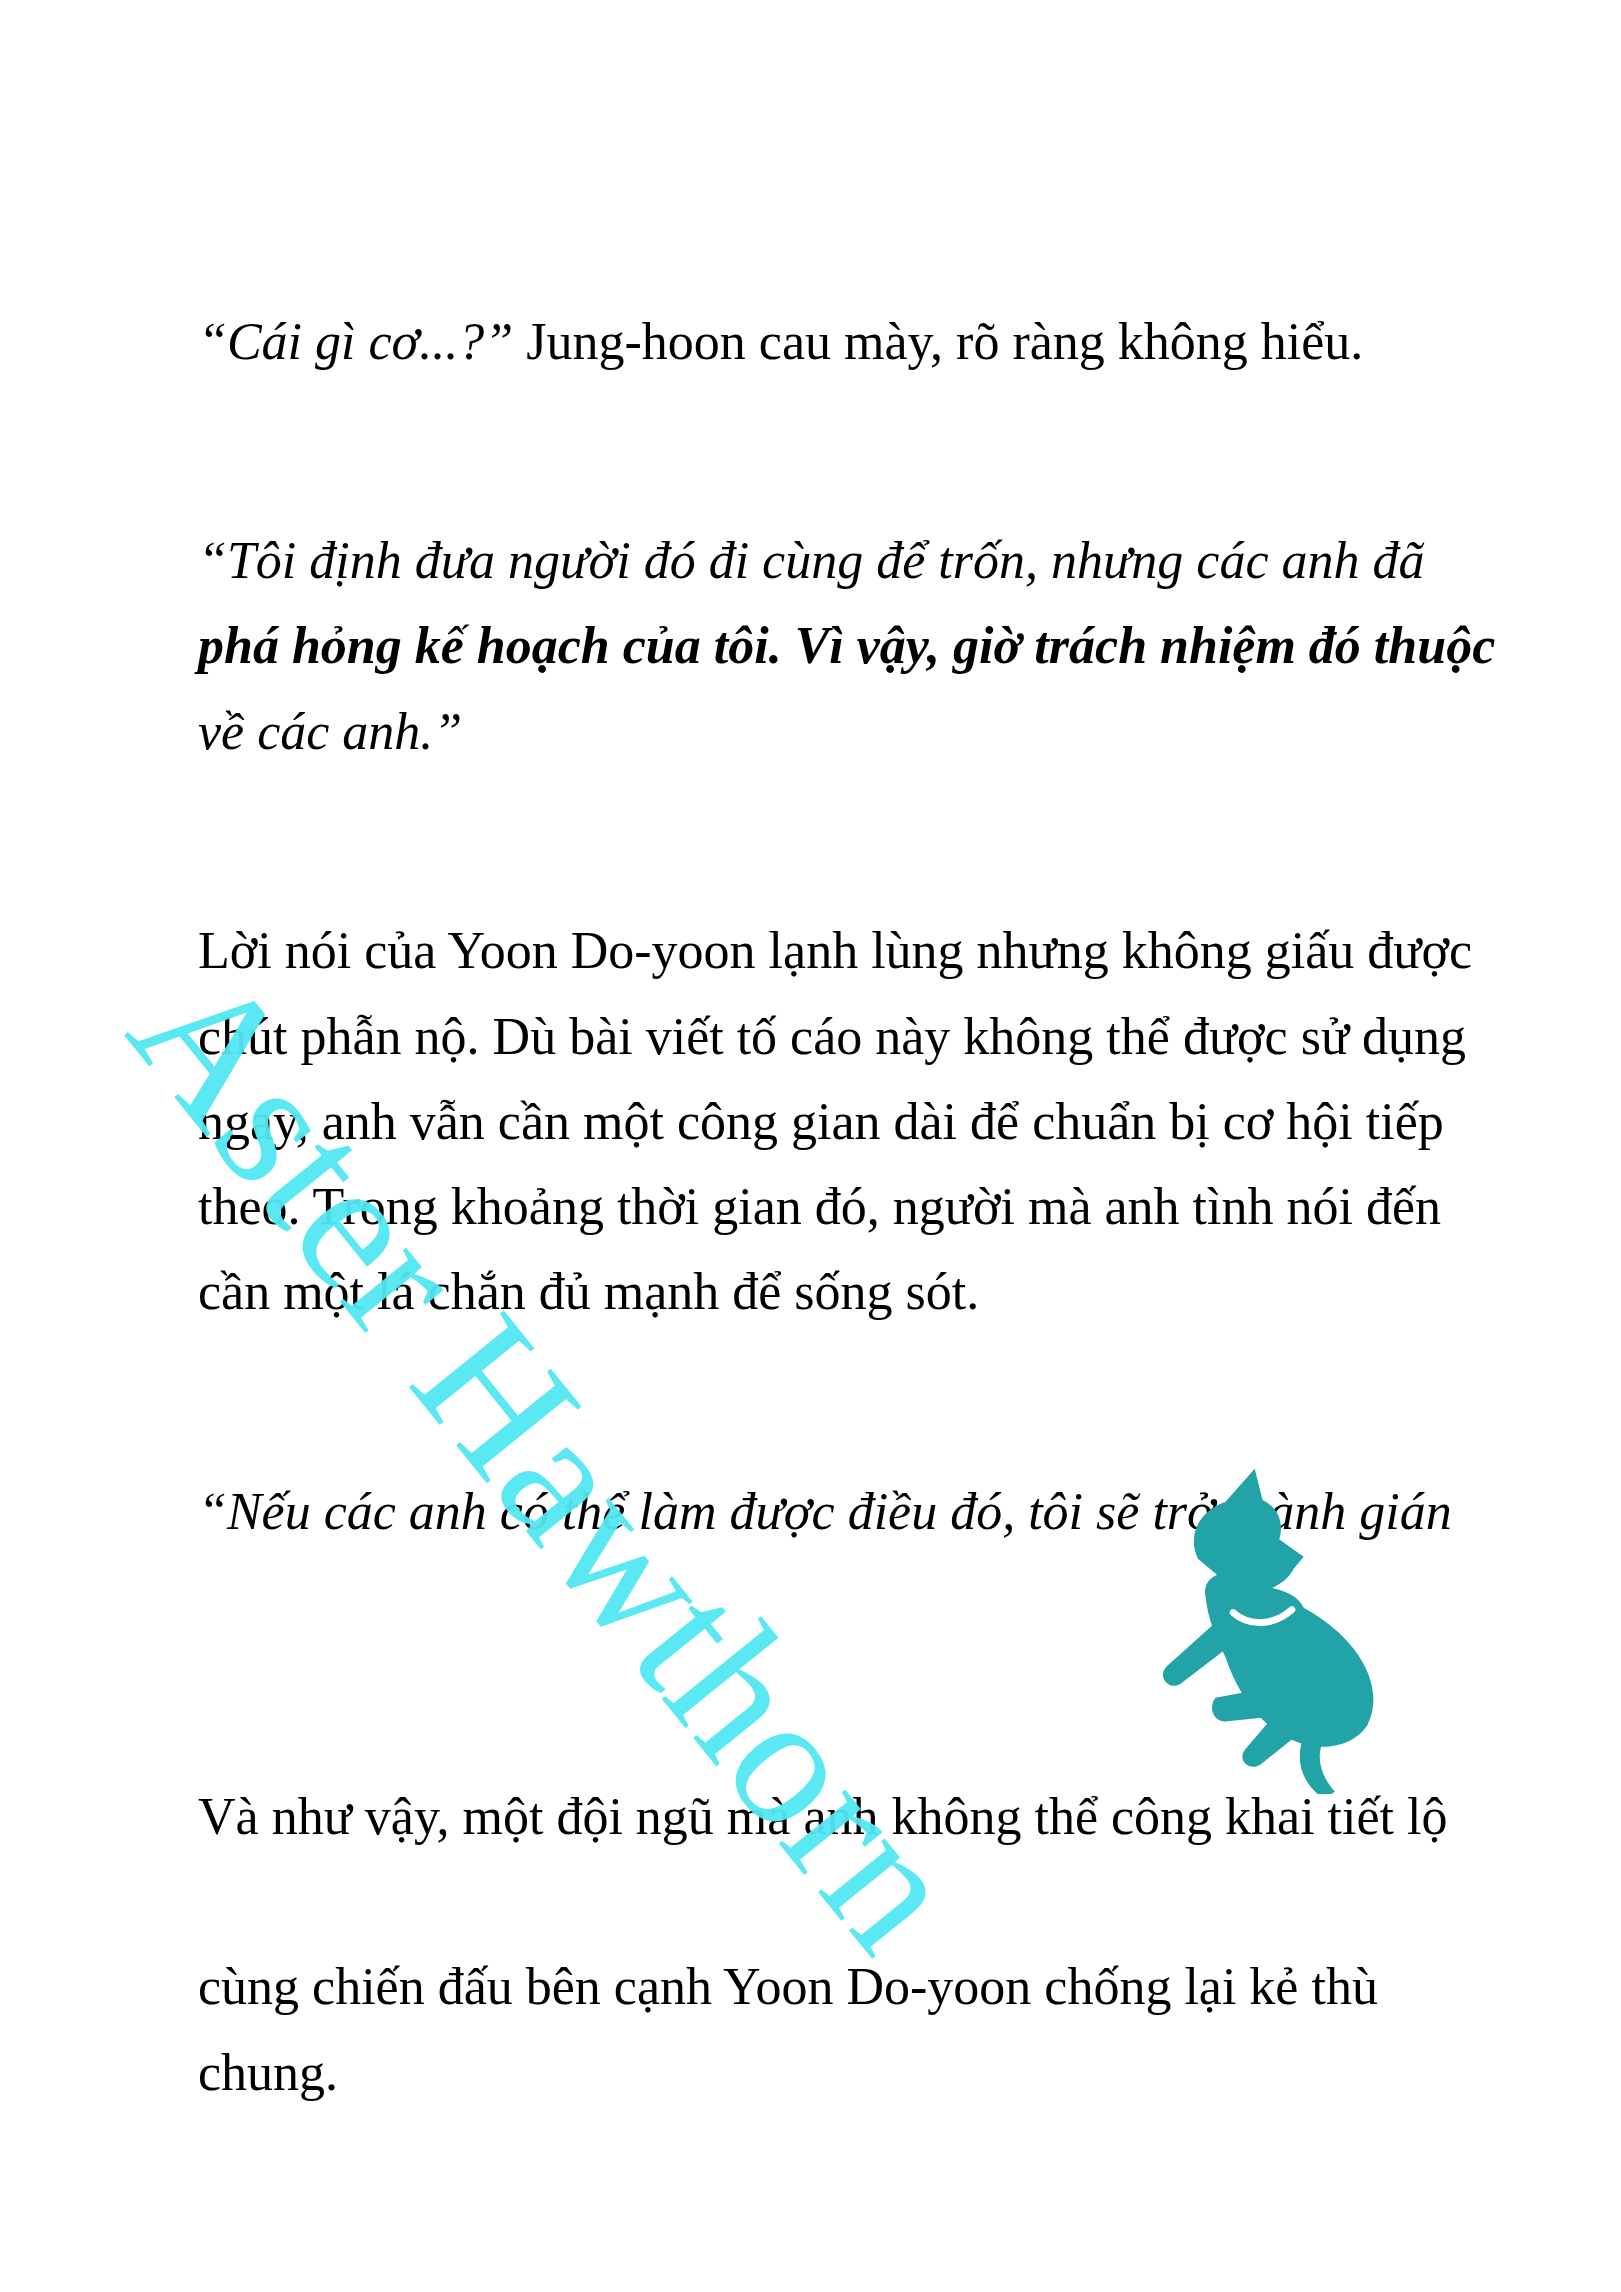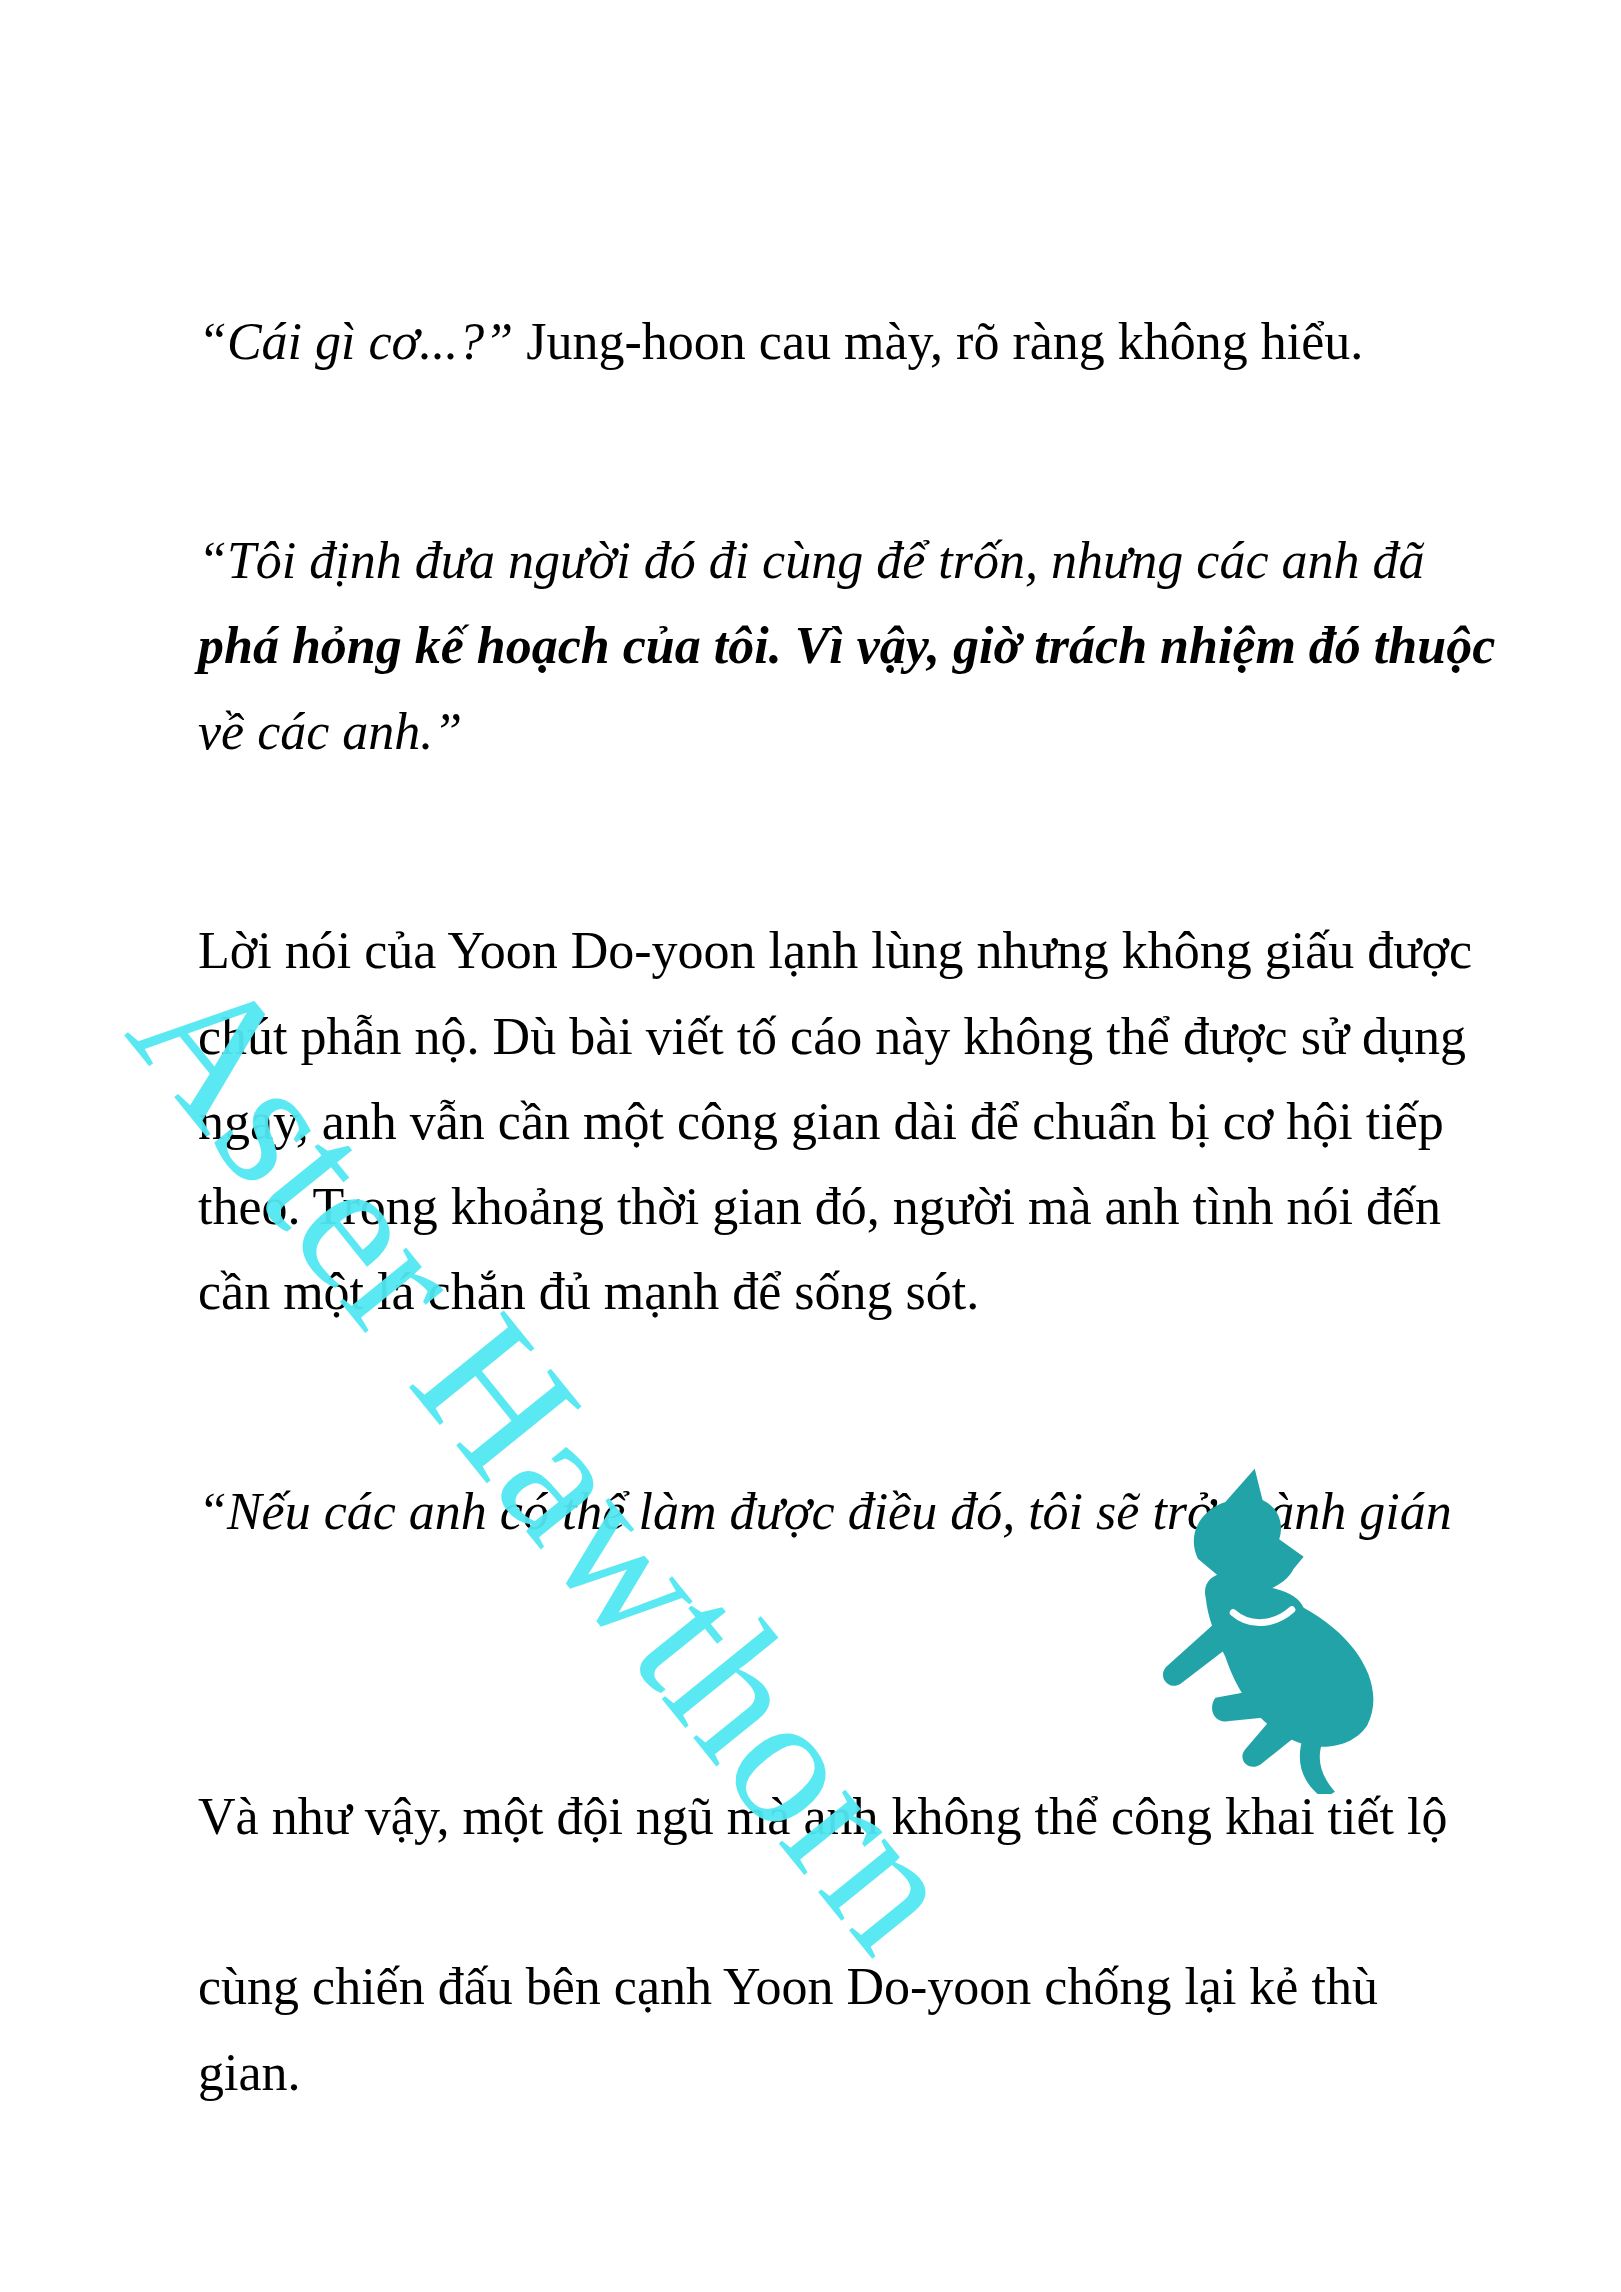--- a/index.html
+++ b/index.html
@@ -67,21 +67,21 @@
   <div class="line" style="top:925px;">Lời nói của Yoon Do-yoon lạnh lùng nhưng không giấu được</div>
   <div class="line" style="top:1011px;">chút phẫn nộ. Dù bài viết tố cáo này không thể được sử dụng</div>
   <div class="line" style="top:1096px;">ngay, anh vẫn cần một công gian dài để chuẩn bị cơ hội tiếp</div>
   <div class="line" style="top:1181px;">theo. Trong khoảng thời gian đó, người mà anh tình nói đến</div>
   <div class="line" style="top:1266px;">cần một lá chắn đủ mạnh để sống sót.</div>
 
   <div class="line italic" style="top:1486px;">“Nếu các anh có thể làm được điều đó, tôi sẽ trở thành gián</div>
 
   <div class="line" style="top:1791px;">Và như vậy, một đội ngũ mà anh không thể công khai tiết lộ</div>
   <div class="line" style="top:1961px;">cùng chiến đấu bên cạnh Yoon Do-yoon chống lại kẻ thù</div>
-  <div class="line" style="top:2047px;">gian.</div>
+  <div class="line" style="top:2047px;">chung.</div>
 
   <div class="watermark">Aster Hawthorn</div>
 
   <div class="cat">
     <svg width="235" height="353" viewBox="0 0 240 360" xmlns="http://www.w3.org/2000/svg">
       <g fill="#21a3a8">
 
         <path d="M52 120 C40 95 55 70 80 62 L110 28 L118 60 C135 68 140 85 135 100 L160 118 L150 130 C140 150 110 160 90 152 Z"></path>
 
         <path d="M60 160 C55 140 75 128 95 140 C115 150 150 148 160 170 C215 200 245 250 225 290 C205 320 160 315 140 300 C110 285 90 250 80 220 C70 200 62 180 60 160 Z"></path>

